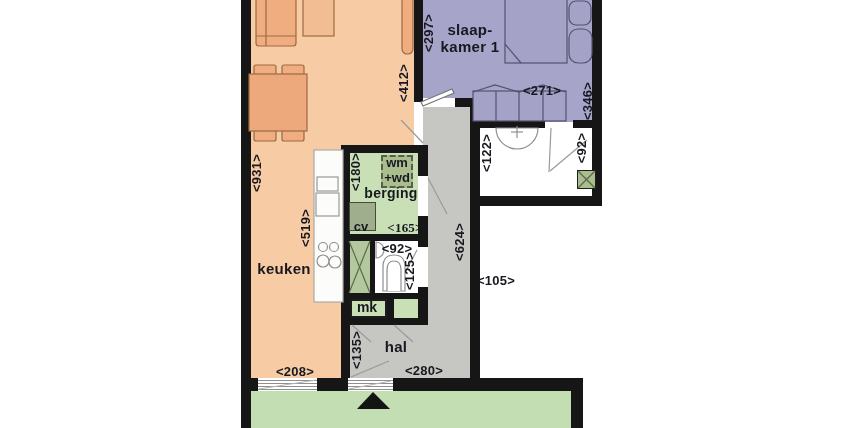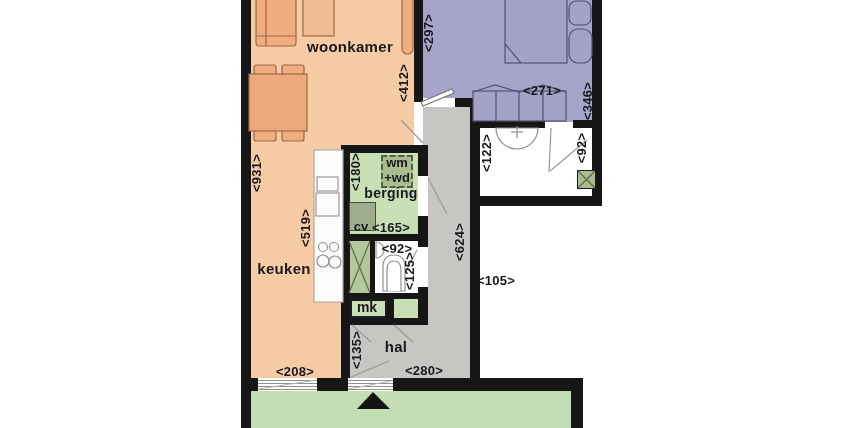--- a/index.html
+++ b/index.html
@@ -145,21 +145,24 @@
 
     <g stroke="#5c6a4c" stroke-width="1.2" fill="none">
       <line x1="349" y1="241" x2="370" y2="293"></line>
       <line x1="370" y1="241" x2="349" y2="293"></line>
       <line x1="578" y1="171" x2="595" y2="188"></line>
       <line x1="595" y1="171" x2="578" y2="188"></line>
     </g>
     <polygon fill="#141414" points="373,392 357,409 390,409"></polygon>
   </svg>
 
-  <div class="lbl room" style="left:350px;top:47px;">woonkamer</div>
+  <div class="lbl room" style="left:470px;top:39px;">
+    <div>slaap-</div>
+    <div>kamer 1</div>
+  </div>
   <div class="lbl room" style="left:391px;top:194px;font-size:14px;">berging</div>
   <div class="lbl room" style="left:284px;top:269px;">keuken</div>
   <div class="lbl room" style="left:396px;top:347px;">hal</div>
 
   <div class="lbl small" style="left:397px;top:171px;">
     <div>wm</div>
     <div>+wd</div>
   </div>
   <div class="lbl small" style="left:361px;top:227px;">cv</div>
   <div class="lbl small" style="left:367px;top:308px;font-size:14px;">mk</div>
@@ -167,21 +170,21 @@
   <div class="lbl dim vert" style="left:257px;top:173px;">&lt;931&gt;</div>
   <div class="lbl dim vert" style="left:306px;top:228px;">&lt;519&gt;</div>
   <div class="lbl dim" style="left:295px;top:372px;">&lt;208&gt;</div>
   <div class="lbl dim vert" style="left:404px;top:83px;">&lt;412&gt;</div>
   <div class="lbl dim vert" style="left:429px;top:33px;">&lt;297&gt;</div>
   <div class="lbl dim" style="left:542px;top:91px;">&lt;271&gt;</div>
   <div class="lbl dim vert" style="left:588px;top:101px;">&lt;346&gt;</div>
   <div class="lbl dim vert" style="left:487px;top:153px;">&lt;122&gt;</div>
   <div class="lbl dim vert" style="left:582px;top:148px;">&lt;92&gt;</div>
   <div class="lbl dim vert" style="left:356px;top:172px;">&lt;180&gt;</div>
-  <div class="lbl dim" style="left:391px;top:228px;">&lt;165&gt;</div>
+  <div class="lbl dim" style="left:405px;top:228px;font-family:Liberation Serif, serif;">&lt;165&gt;</div>
   <div class="lbl dim" style="left:397px;top:249px;">&lt;92&gt;</div>
   <div class="lbl dim vert" style="left:410px;top:271px;">&lt;125&gt;</div>
   <div class="lbl dim vert" style="left:460px;top:242px;">&lt;624&gt;</div>
   <div class="lbl dim" style="left:448px;top:281px;margin-left:48px;">&lt;105&gt;</div>
   <div class="lbl dim vert" style="left:357px;top:350px;">&lt;135&gt;</div>
   <div class="lbl dim" style="left:424px;top:371px;">&lt;280&gt;</div>
 
 </div>
 
 </body></html>

